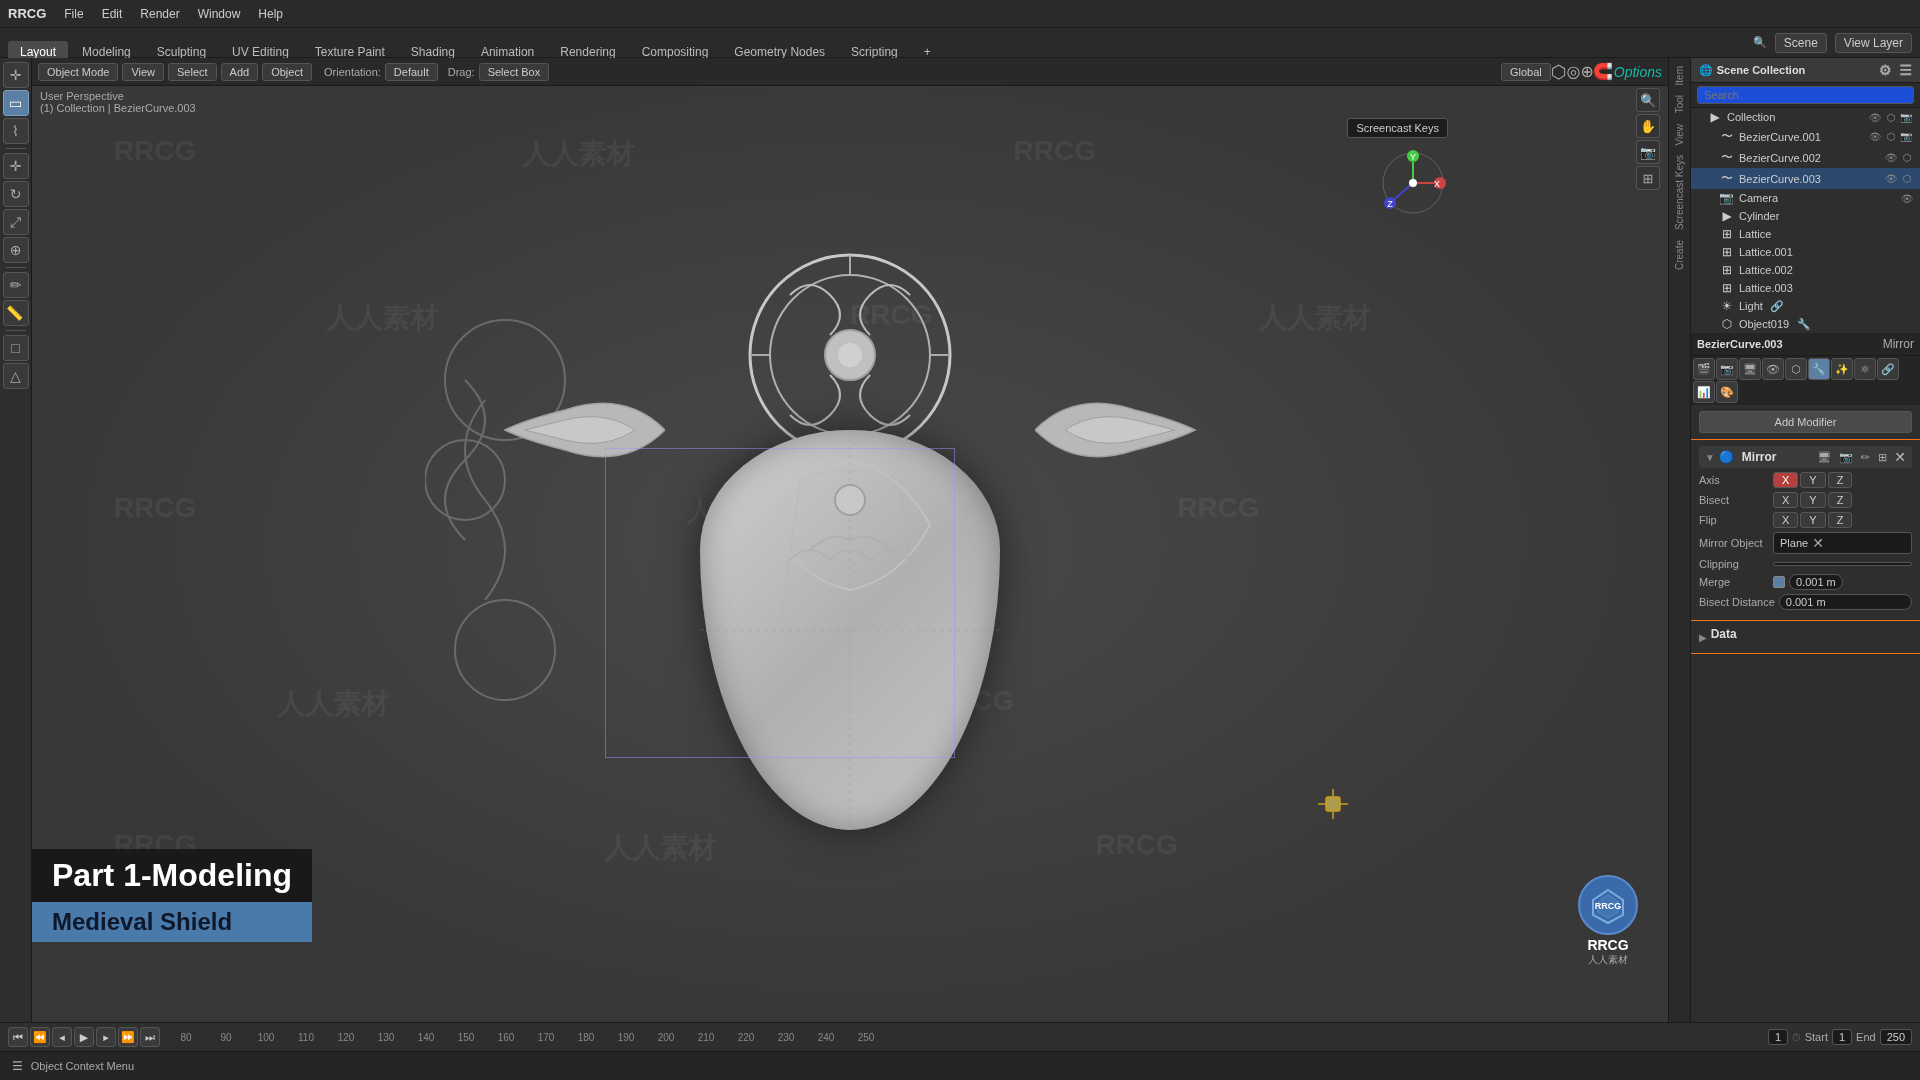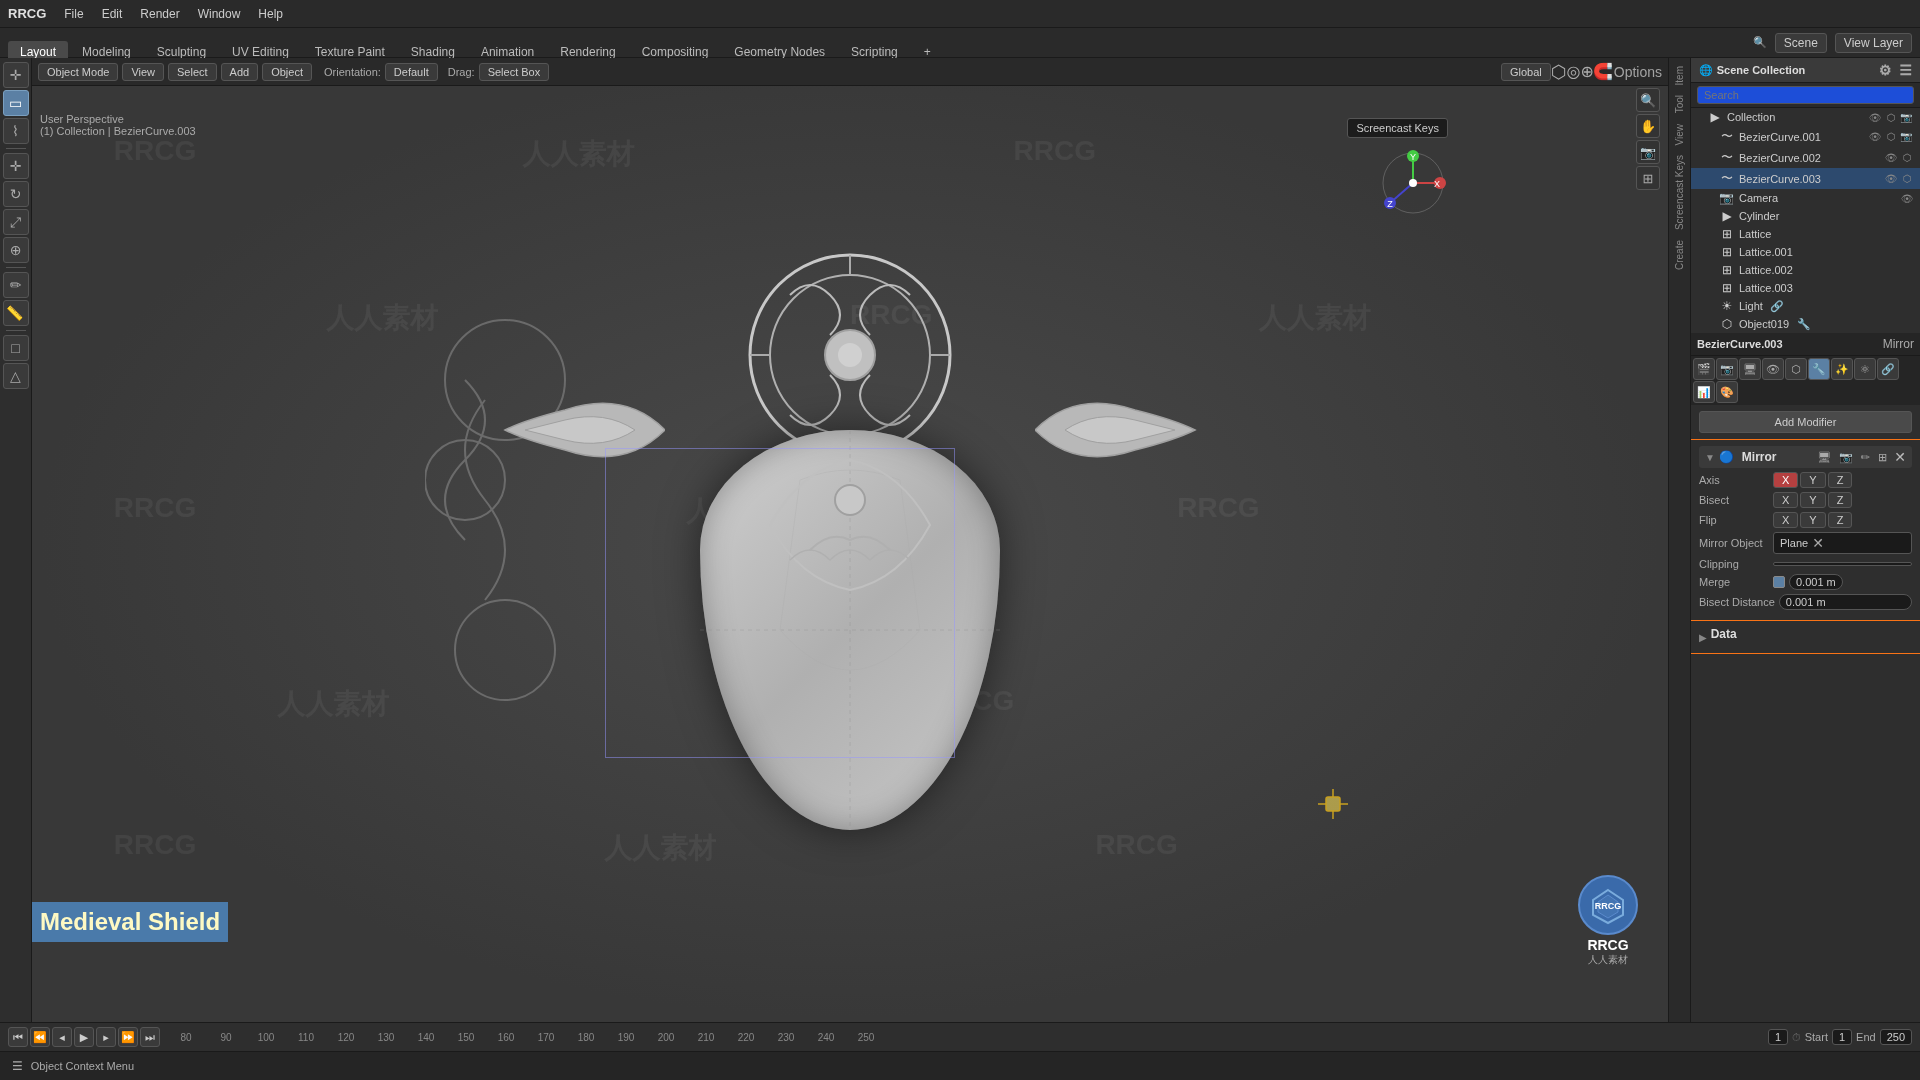--- a/index.html
+++ b/index.html
@@ -474,21 +474,20 @@
     }
 
     
     .location-info {
       position: absolute;
       top: 32px;
       left: 8px;
       z-index: 10;
       font-size: 11px;
       color: #aaa;
-      margin-top: 23px;
     }
 
     
     .screencast-keys {
       position: absolute;
       top: 60px;
       right: 220px;
       z-index: 10;
       background: rgba(0,0,0,0.5);
       border: 1px solid #555;
@@ -507,24 +506,24 @@
     }
     .title-part1 {
       background: rgba(20,20,20,0.85);
       color: #fff;
       font-size: 32px;
       font-weight: bold;
       padding: 8px 20px;
     }
     .title-part2 {
       background: #4a7aaa;
-      color: #fef9c3;
+      color: #0f172a;
       font-size: 24px;
       font-weight: bold;
-      padding: 6px 8px;
+      padding: 6px 20px;
     }
 
     
     .rrcg-logo {
       position: absolute;
       bottom: 55px;
       right: 30px;
       z-index: 20;
       display: flex;
       flex-direction: column;
@@ -662,21 +661,21 @@
       <span style="margin-left:8px; color:#aaa; font-size:11px;">Orientation:</span>
       <button class="vp-toolbar-btn">Default</button>
       <span style="color:#aaa; font-size:11px; margin-left:6px;">Drag:</span>
       <button class="vp-toolbar-btn">Select Box</button>
       <div class="vp-toolbar-right">
         <button class="vp-toolbar-btn">Global</button>
         <span style="color:#aaa; font-size:18px;">⬡</span>
         <span style="color:#aaa; font-size:16px;">◎</span>
         <span style="color:#aaa; font-size:16px;">⊕</span>
         <span style="color:#aaa; font-size:16px;">🧲</span>
-        <span style="color:#a3a3a3; font-size:14px;">Options</span>
+        <span style="color:#14b8a6; font-size:14px;font-style:italic;">Options</span>
       </div>
     </div>
 
     <div class="location-info">
       <div>User Perspective</div>
       <div>(1) Collection | BezierCurve.003</div>
     </div>
 
     <div class="screencast-keys">Screencast Keys</div>
 
@@ -779,20 +778,21 @@
       <svg width="30" height="30" viewBox="0 0 30 30">
         <rect x="8" y="8" width="14" height="14" rx="2" fill="rgba(200,180,80,0.8)" stroke="#c8a020" stroke-width="1.5"></rect>
         <line x1="15" y1="0" x2="15" y2="8" stroke="#c8a020" stroke-width="1.5"></line>
         <line x1="15" y1="22" x2="15" y2="30" stroke="#c8a020" stroke-width="1.5"></line>
         <line x1="0" y1="15" x2="8" y2="15" stroke="#c8a020" stroke-width="1.5"></line>
         <line x1="22" y1="15" x2="30" y2="15" stroke="#c8a020" stroke-width="1.5"></line>
       </svg>
     </div>
 
     <div class="title-overlay">
+      <div class="title-part1">Part 1-Modeling</div>
       <div class="title-part2">Medieval Shield</div>
     </div>
 
     <div class="rrcg-logo">
       <div class="rrcg-icon">
         <svg width="40" height="40" viewBox="0 0 40 40">
           <polygon points="20,5 35,15 35,30 20,38 5,30 5,15" fill="none" stroke="#7aacdd" stroke-width="2"></polygon>
           <polygon points="20,10 30,17 30,27 20,33 10,27 10,17" fill="rgba(90,140,200,0.3)" stroke="#5a8acc" stroke-width="1"></polygon>
           <text x="20" y="24" text-anchor="middle" font-size="9" fill="white" font-weight="bold">RRCG</text>
         </svg>

